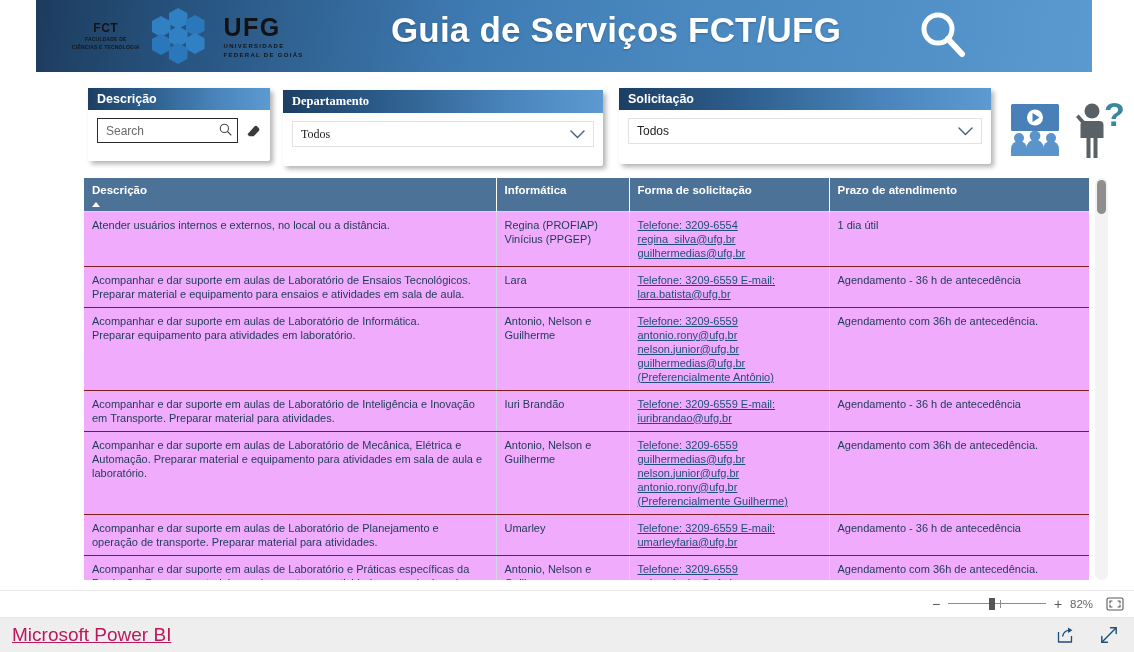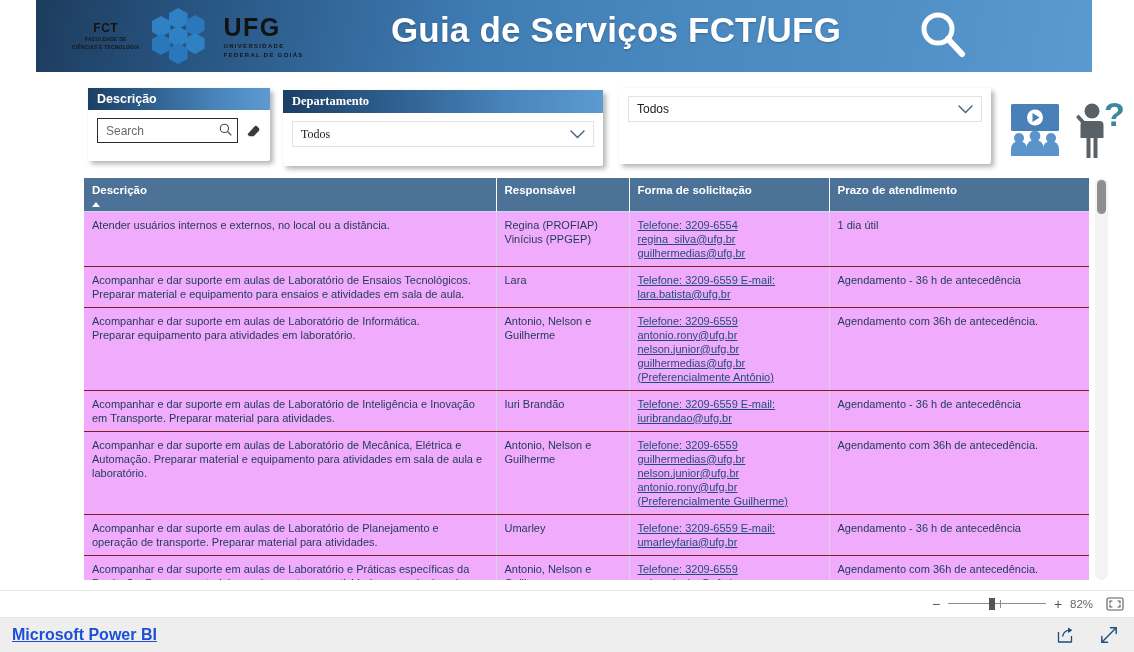--- a/index.html
+++ b/index.html
@@ -287,24 +287,24 @@
 
   .footer-bottom {
     position: absolute;
     left: 0; top: 618px;
     width: 1134px; height: 34px;
     background: #eeeeee;
     display: flex; align-items: center;
   }
   .pbi-link {
     margin-left: 12px;
-    color: #1d4ed8;
-    font-size: 16px;
+    color: #be185d;
+    font-size: 19px;
     text-decoration: underline;
-    font-weight: bold;
+    font-weight: normal;
   }
   .footer-actions {
     margin-left: auto;
     display: flex; align-items: center; gap: 26px;
     padding-right: 16px;
     color: #1f4e79;
   }
   .footer-actions > span { display: flex; }
 
   
@@ -392,20 +392,21 @@
           <span class="dd-caret">
             <svg width="15" height="9" viewBox="0 0 15 9" fill="none">
               <path d="M1 1 L7.5 7.5 L14 1" stroke="#41607e" stroke-width="1.4" fill="none" stroke-linecap="round"></path>
             </svg>
           </span>
         </div>
       </div>
     </div>
 
     <div class="slicer" id="slicer-solicitacao">
+      <div class="slicer-head">Solicitação</div>
       <div class="slicer-body">
         <div class="dropdown">
           <span class="dd-value">Todos</span>
           <span class="dd-caret">
             <svg width="15" height="9" viewBox="0 0 15 9" fill="none">
               <path d="M1 1 L7.5 7.5 L14 1" stroke="#41607e" stroke-width="1.4" fill="none" stroke-linecap="round"></path>
             </svg>
           </span>
         </div>
       </div>
@@ -447,21 +448,21 @@
               <col class="c3">
               <col class="c4">
             </colgroup>
           <thead>
             <tr>
               <th>
                 <span>Descrição</span>
                 <span class="sort-arrow"></span>
               </th>
               <th>
-                <span>Responsável</span>
+                <span>Informática</span>
               </th>
               <th>
                 <span>Forma de solicitação</span>
               </th>
               <th>
                 <span>Prazo de atendimento</span>
               </th>
             </tr>
           </thead>
           <tbody id="grid-body">

